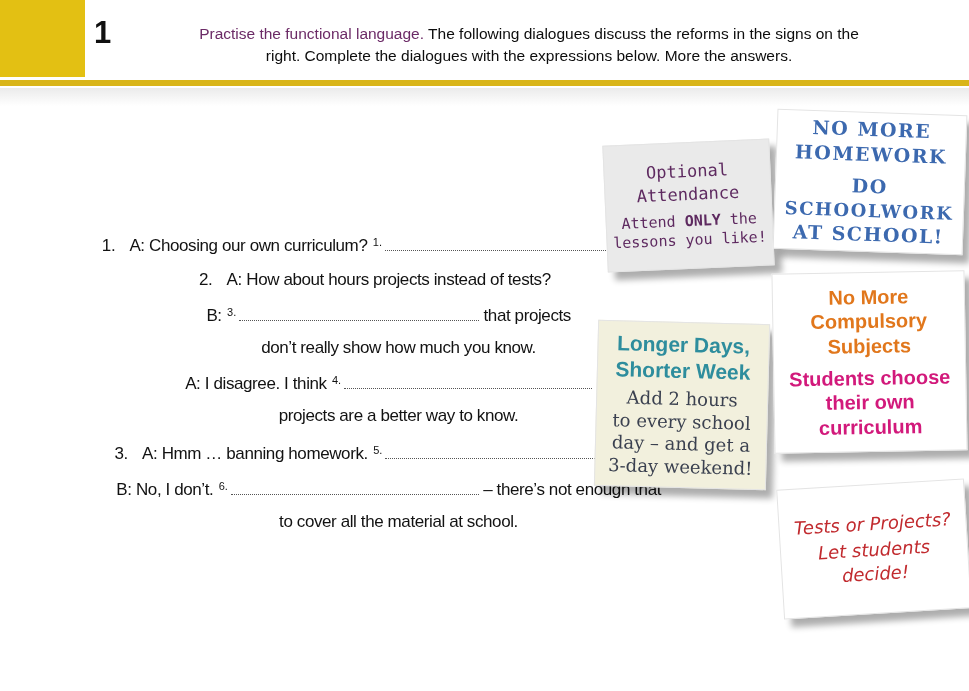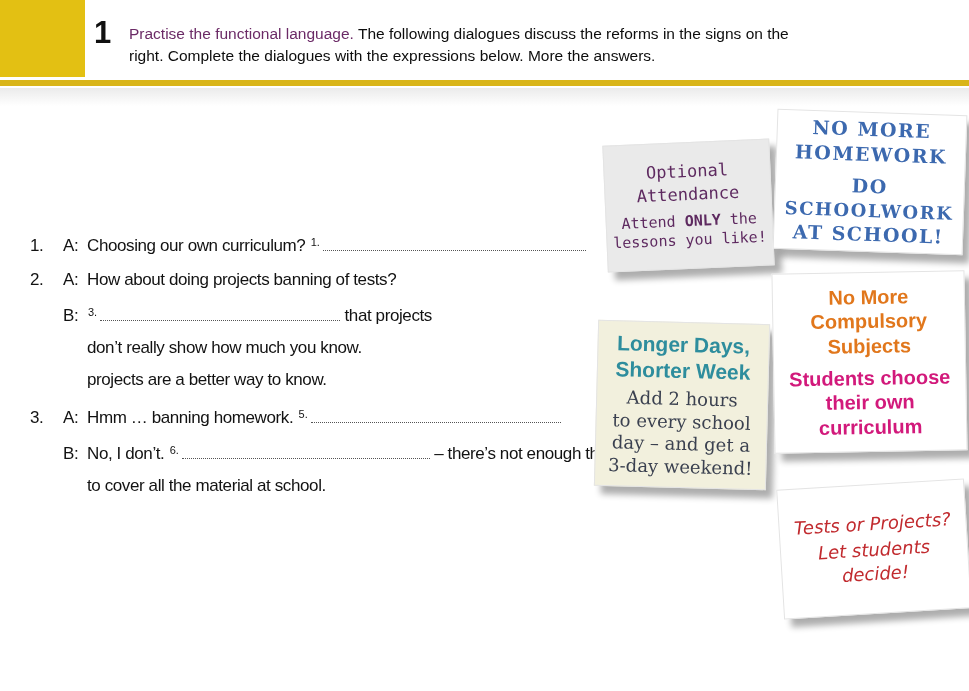--- a/index.html
+++ b/index.html
@@ -7,27 +7,27 @@
        font-family:"Liberation Sans",sans-serif;}
   .page{position:absolute;inset:0;background:#ffffff;}
 
   
   .gold-block{position:absolute;left:0;top:0;width:85px;height:77px;background:#e3c013;}
   .gold-rule{position:absolute;left:0;top:80px;width:969px;height:6px;background:#d9b519;}
   .fade-band{position:absolute;left:0;top:88px;width:969px;height:18px;
              background:linear-gradient(#ebebeb,#ffffff);}
   .ex-number{position:absolute;left:94px;top:15px;font-size:31px;font-weight:700;color:#101010;}
   .instruction{position:absolute;left:129px;top:23px;width:800px;font-size:15.5px;
-               line-height:21.5px;color:#0d0d0d;}
+               line-height:21.5px;color:#0d0d0d;text-align:center;}
   .hl{color:#6b2a66;}
 
   
   .dialogues{position:absolute;left:30px;top:226px;width:680px;font-size:17px;
              letter-spacing:-0.4px;color:#121212;}
-  .dlg-group{margin-bottom:2px;}
+  .dlg-group{margin-bottom:2px;text-align:center;}
   .dlg-row{line-height:32px;white-space:nowrap;}
   .col-num{display:inline-block;width:33px;}
   .col-spk{display:inline-block;width:24px;}
   .blank{display:inline-block;border-bottom:1px dotted #555;height:13px;}
   .blank-sup{font-size:11px;letter-spacing:0;vertical-align:5px;margin:0 3px 0 1px;}
 
   
   .sign{position:absolute;display:flex;align-items:center;justify-content:center;
         text-align:center;box-shadow:7px 8px 6px rgba(0,0,0,0.32);border:1px solid #e4e4e4;
         box-sizing:border-box;}
@@ -56,23 +56,24 @@
   <div class="instruction">
     <span class="hl">Practise the functional language.</span><span> The following dialogues discuss the reforms in the signs on the</span><br>
     <span>right. Complete the dialogues with the expressions below. More the answers.</span>
   </div>
 
   <div class="dialogues" id="dialogues">
       <div class="dlg-group">
         <div class="dlg-row"><span class="col-num">1.</span><span class="col-spk">A:</span><span class="col-txt"><span>Choosing our own curriculum? </span><sup class="blank-sup">1.</sup><span class="blank" style="width: 263px;"></span></span></div>
       </div>
       <div class="dlg-group">
-        <div class="dlg-row"><span class="col-num">2.</span><span class="col-spk">A:</span><span class="col-txt"><span>How about doing projects banning of tests?</span></span></div>
+        <div class="dlg-row"><span class="col-num">2.</span><span class="col-spk">A:</span><span class="col-txt"><span>How about hours projects instead of tests?</span></span></div>
         <div class="dlg-row"><span class="col-num"></span><span class="col-spk">B:</span><span class="col-txt"><sup class="blank-sup">3.</sup><span class="blank" style="width: 240px;"></span><span> that projects</span></span></div>
         <div class="dlg-row"><span class="col-num"></span><span class="col-spk"></span><span class="col-txt"><span>don’t really show how much you know.</span></span></div>
+        <div class="dlg-row"><span class="col-num"></span><span class="col-spk">A:</span><span class="col-txt"><span>I disagree. I think </span><sup class="blank-sup">4.</sup><span class="blank" style="width: 248px;"></span></span></div>
         <div class="dlg-row"><span class="col-num"></span><span class="col-spk"></span><span class="col-txt"><span>projects are a better way to know.</span></span></div>
       </div>
       <div class="dlg-group">
         <div class="dlg-row"><span class="col-num">3.</span><span class="col-spk">A:</span><span class="col-txt"><span>Hmm … banning homework. </span><sup class="blank-sup">5.</sup><span class="blank" style="width: 250px;"></span></span></div>
         <div class="dlg-row"><span class="col-num"></span><span class="col-spk">B:</span><span class="col-txt"><span>No, I don’t. </span><sup class="blank-sup">6.</sup><span class="blank" style="width: 248px;"></span><span> – there’s not enough that</span></span></div>
         <div class="dlg-row"><span class="col-num"></span><span class="col-spk"></span><span class="col-txt"><span>to cover all the material at school.</span></span></div>
       </div>
       <div class="dlg-group">
       </div>
     </div>

